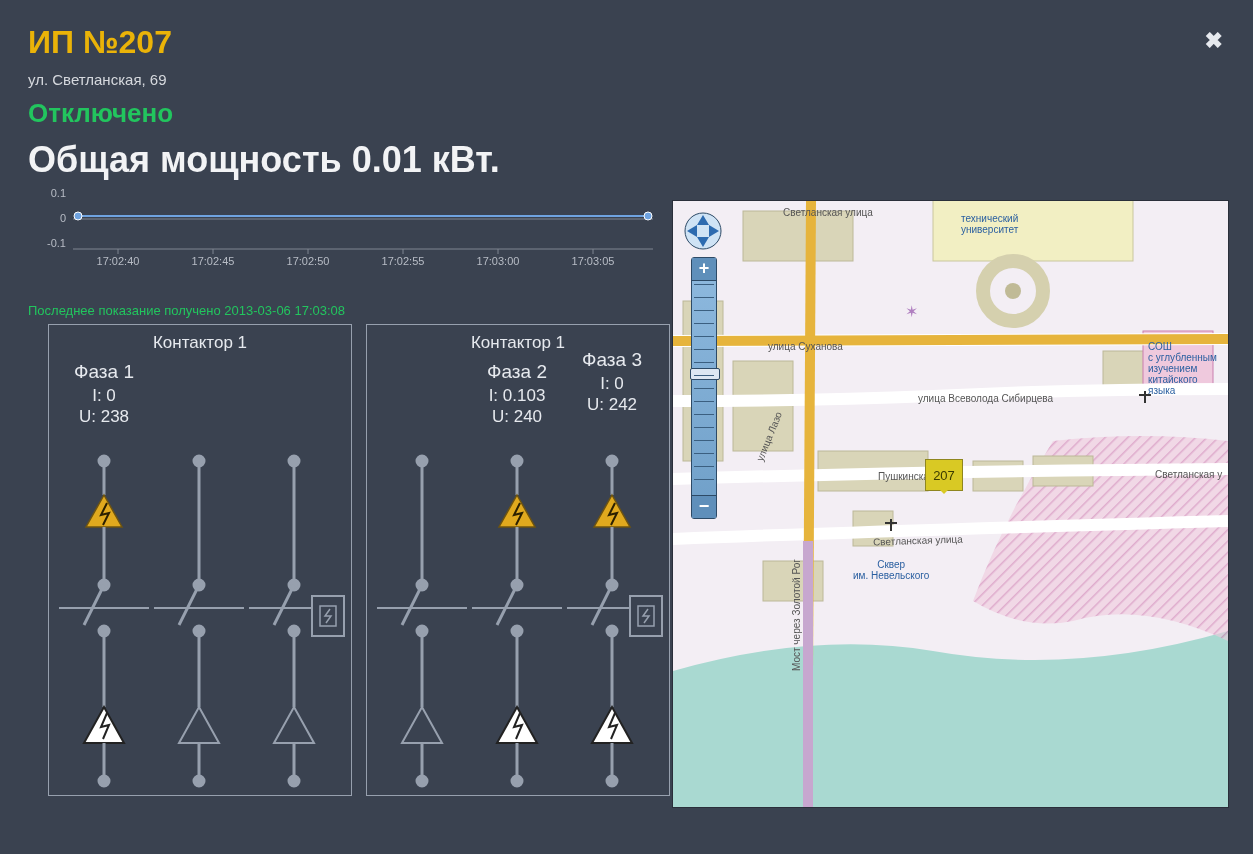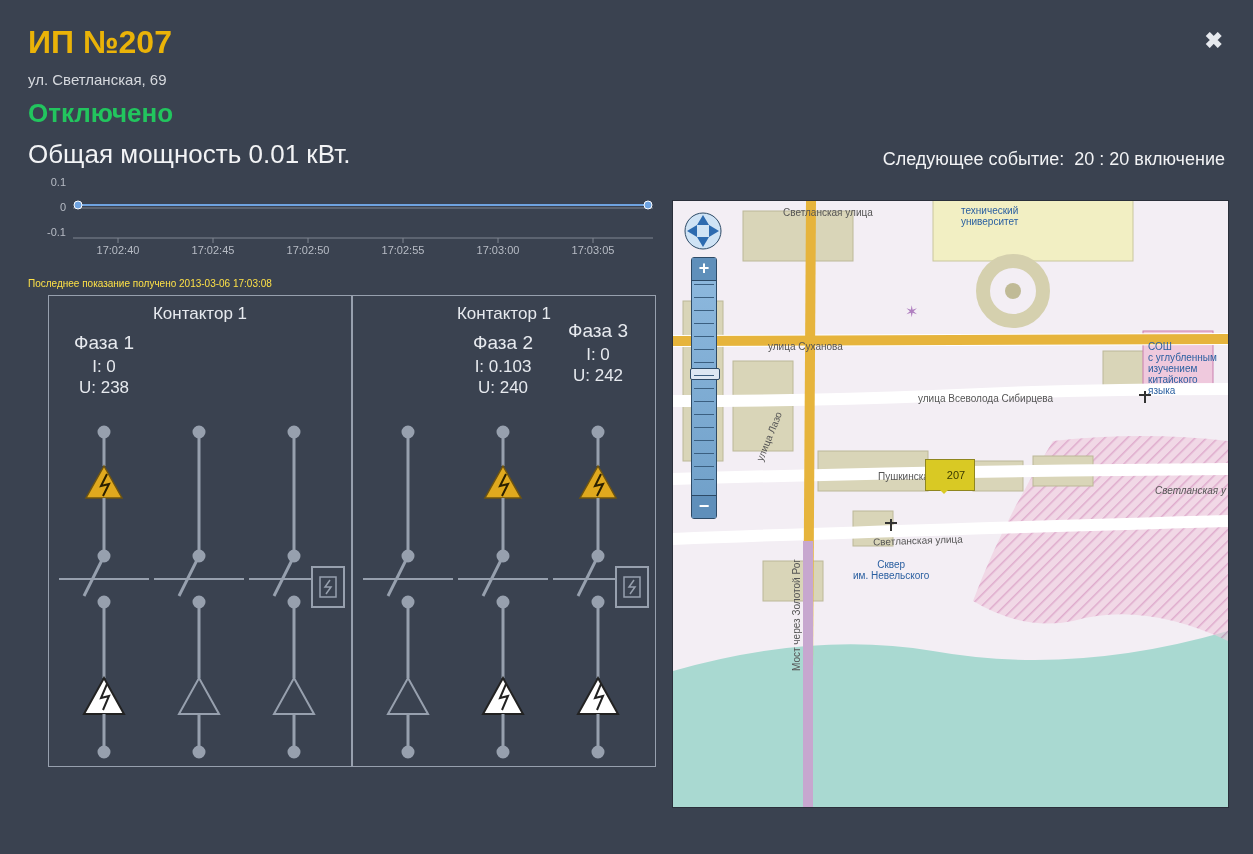--- a/index.html
+++ b/index.html
@@ -2,69 +2,65 @@
 <html><head>
 <meta charset="utf-8">
 <style>
   html,body{margin:0;padding:0;background:#3a4250;color:#e6e9ee;font-family:Arial,Helvetica,sans-serif;width:1253px;height:854px;overflow:hidden;}
   .page{position:relative;padding:24px 28px;box-sizing:border-box;width:100%;height:100%;}
   .close-x{position:absolute;top:28px;right:30px;color:#e6e9ee;font-size:22px;font-weight:bold;cursor:pointer;}
   h1.title{margin:0;font-size:32px;font-weight:bold;color:#eab308;}
   .addr{margin-top:10px;font-size:15px;color:#d6d9de;}
   .status{margin-top:10px;font-size:26px;font-weight:bold;color:#22c55e;}
   .row-power{display:flex;justify-content:space-between;align-items:flex-end;margin-top:10px;}
-  .power{font-size:26px;font-weight:normal;color:#f2f3f5;}
+  .power{font-size:36px;font-weight:bold;color:#f2f3f5;}
   .next-evt{font-size:18px;color:#f2f3f5;}
   .chart-wrap{margin-top:6px;width:630px;height:80px;position:relative;}
   .chart-wrap svg{width:100%;height:100%;}
   .chart-wrap text{fill:#b7bcc5;font-size:11px;}
-  .last-reading{margin-top:22px;font-size:10px;color:#fde047;}
-  .panels{display:flex;margin-top:6px;padding-left:20px;}
+  .last-reading{margin-top:36px;font-size:13px;color:#22c55e;}
+  .panels{display:flex;gap:14px;margin-top:6px;padding-left:20px;}
   .contactor{border:1px solid #97a0ae;width:302px;height:470px;position:relative;}
   .contactor-title{text-align:center;font-size:17px;margin-top:8px;color:#e6e9ee;}
   .phase-block{text-align:center;position:absolute;width:90px;}
   .phase-name{font-size:19px;margin-bottom:2px;}
   .phase-val{font-size:17px;line-height:1.25;}
   
   .col{position:absolute;top:130px;bottom:10px;width:90px;}
   .col svg{position:absolute;left:0;top:0;width:90px;height:330px;overflow:visible;}
   .coil-box{position:absolute;right:6px;top:270px;border:2px solid #97a0ae;width:30px;height:38px;background:#3a4250;display:flex;align-items:center;justify-content:center;}
   .coil-box svg{width:18px;height:22px;}
   
   .map{position:absolute;left:672px;top:200px;width:555px;height:606px;border:1px solid #2a2f3a;background:#efe9f0;overflow:hidden;}
   .map svg{width:100%;height:100%;}
   .pan-ctrl{position:absolute;left:10px;top:10px;width:40px;height:40px;}
   .zoom-ctrl{position:absolute;left:18px;top:56px;width:24px;height:260px;background:linear-gradient(#8fbadf,#6f9fc8);border:1px solid #2d4a66;border-radius:3px;}
   .zoom-btn{position:absolute;left:0;width:100%;height:22px;background:#5f8fba;color:#fff;text-align:center;font-weight:bold;font-size:18px;line-height:20px;cursor:pointer;border-bottom:1px solid #2d4a66;}
   .zoom-btn.minus{top:auto;bottom:0;border-top:1px solid #2d4a66;border-bottom:none;}
   .zoom-tick{position:absolute;left:2px;right:2px;height:1px;background:#3b5f80;}
   .zoom-handle{position:absolute;left:-2px;width:28px;height:10px;background:#dce7f2;border:1px solid #2d4a66;border-radius:2px;}
-  .marker{position:absolute;width:36px;height:30px;background:#d9c924;border:1px solid #8f861f;font-size:11px;color:#3b3b00;display:flex;align-items:center;justify-content:center;padding-left:12px;}
+  .marker{position:absolute;width:36px;height:30px;background:#d9c924;border:1px solid #8f861f;font-size:13px;color:#3b3b00;display:flex;align-items:center;justify-content:center;}
   .marker:after{content:"";position:absolute;left:12px;bottom:-10px;border:6px solid transparent;border-top-color:#d9c924;}
   .map-label{position:absolute;font-size:10px;color:#555;white-space:nowrap;}
   .map-label.blue{color:#2a5fa0;}
 </style>
 </head>
 <body>
 
 <div class="page">
 
   <span class="close-x">✖</span>
 
   <h1 class="title">ИП №207</h1>
   <div class="addr">ул. Светланская, 69</div>
   <div class="status">Отключено</div>
 
   <div class="row-power">
     <div class="power">
       <span>Общая мощность </span><span>0.01</span><span> кВт.</span>
-    </div>
-    <div class="next-evt">
-      <span>Следующее событие:</span>&nbsp;
-      <span>20 : 20</span>&nbsp;<span>включение</span>
     </div>
   </div>
 
   <div class="chart-wrap">
     <svg viewBox="0 0 630 80">
 
       <text x="38" y="10" text-anchor="end">0.1</text>
       <text x="38" y="35" text-anchor="end">0</text>
       <text x="38" y="60" text-anchor="end">-0.1</text>
 
@@ -316,29 +312,29 @@
         <line x1="472" y1="190" x2="472" y2="202"></line>
           <line x1="466" y1="194" x2="478" y2="194"></line>
         <line x1="218" y1="318" x2="218" y2="330"></line>
           <line x1="212" y1="322" x2="224" y2="322"></line>
       </g>
 
       <text x="232" y="116" font-size="16" fill="#b07fc0">✶</text>
     </svg>
 
     
-    <div class="map-label blue" style="left:288px;top:4px;white-space:pre;text-align:center;">технический
+    <div class="map-label blue" style="left:288px;top:12px;white-space:pre;text-align:center;">технический
 университет</div>
     <div class="map-label" style="left:110px;top:6px;">Светланская улица</div>
     <div class="map-label" style="left:95px;top:140px;">улица Суханова</div>
     <div class="map-label" style="left:70px;top:230px;transform:rotate(-68deg);">улица Лазо</div>
     <div class="map-label" style="left:245px;top:192px;">улица Всеволода Сибирцева</div>
     <div class="map-label" style="left:205px;top:270px;">Пушкинская</div>
     <div class="map-label" style="left:200px;top:334px;transform:rotate(-2deg);">Светланская улица</div>
-    <div class="map-label" style="left:482px;top:284px;font-style:italic;">Светланская у</div>
+    <div class="map-label" style="left:482px;top:268px;">Светланская у</div>
     <div class="map-label" style="left:118px;top:470px;transform:rotate(-90deg);transform-origin:left top;">Мост через Золотой Рог</div>
     <div class="map-label blue" style="left:180px;top:358px;white-space:pre;text-align:center;">Сквер
 им. Невельского</div>
     <div class="map-label blue" style="left:475px;top:140px;white-space:pre;">СОШ
 с углубленным
 изучением
 китайского
 языка</div>
 
     

